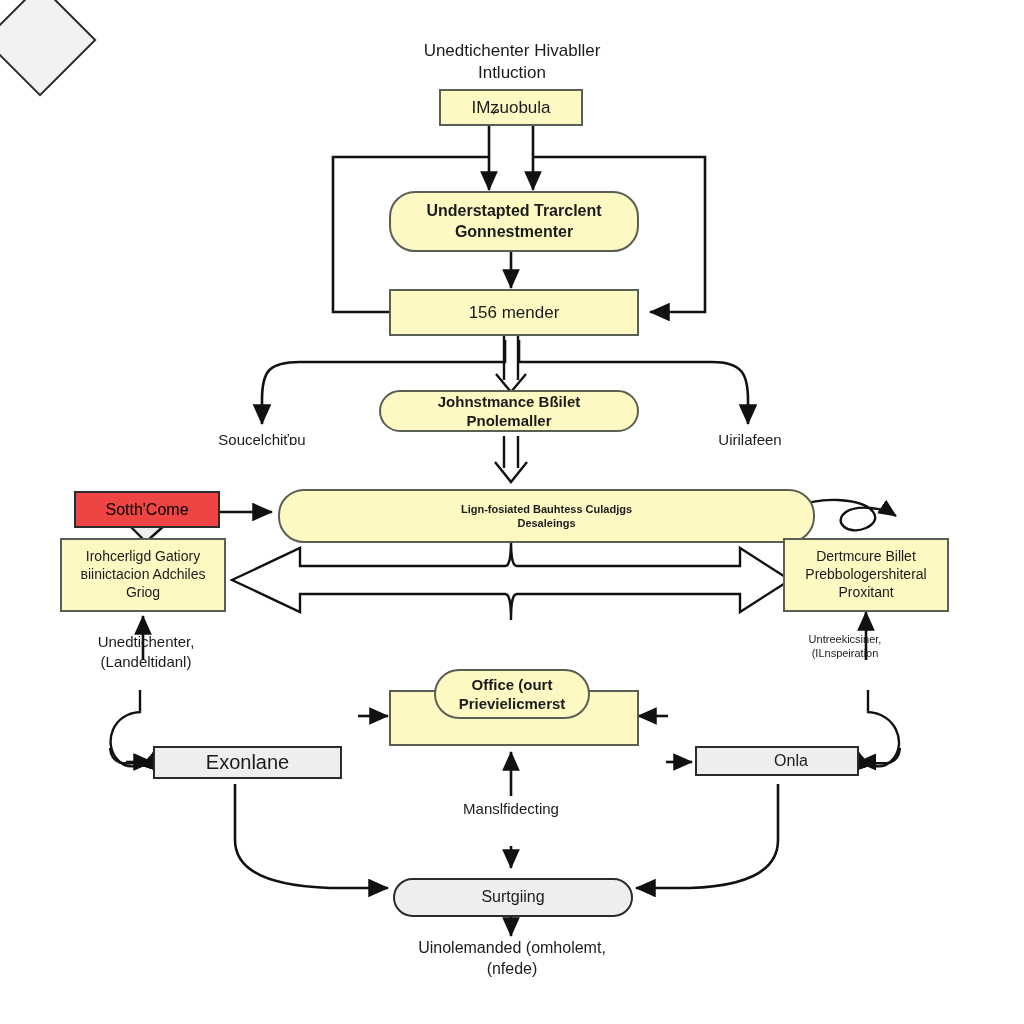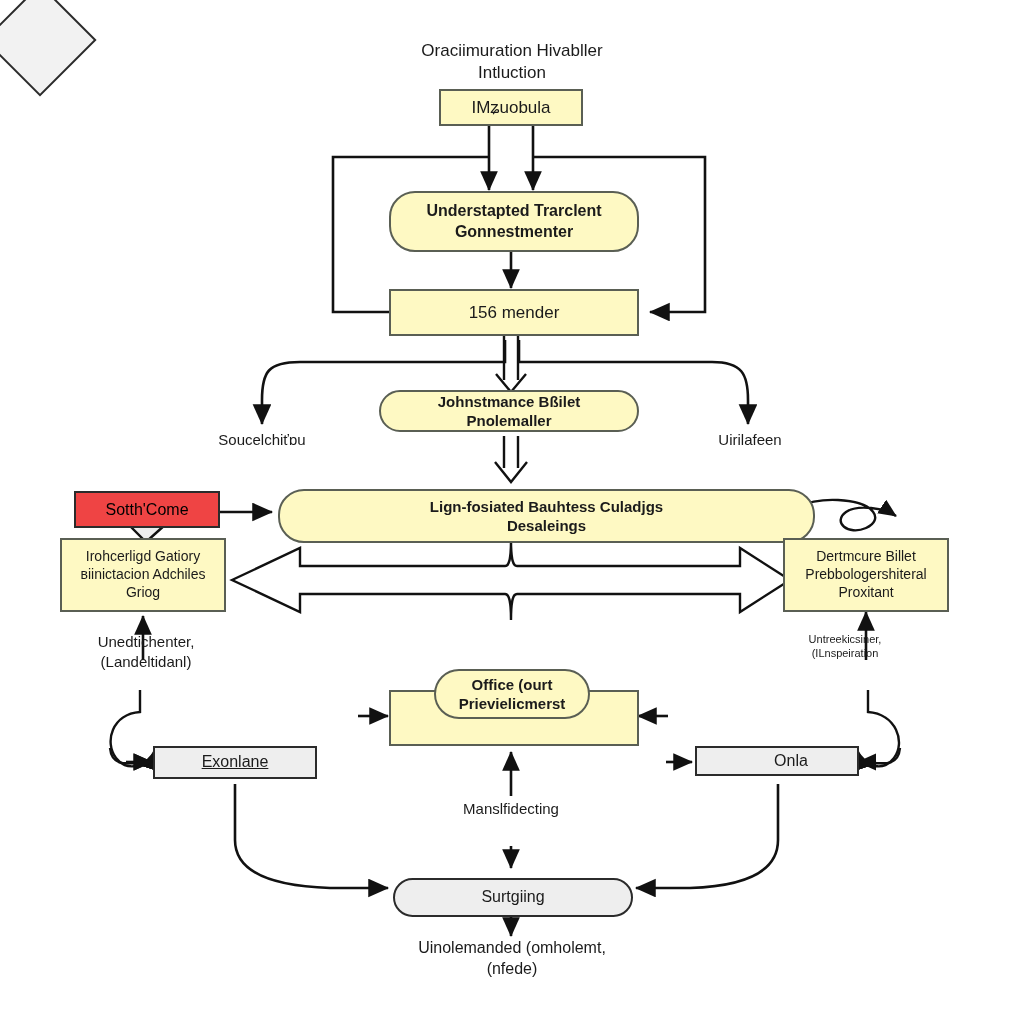--- a/index.html
+++ b/index.html
@@ -133,60 +133,60 @@
       <path d="M778,784 L778,840 C778,870 748,886 690,888 L636,888" marker-end="url(#ahs)"></path>
 
       <path d="M511,846 L511,868" marker-end="url(#ah)"></path>
 
       <path d="M511,908 L511,936" marker-end="url(#ah)"></path>
 
       <path d="M128,524 L146,542 L166,524" stroke-width="2.4" fill="#eeeeee"></path>
     </g>
   </svg>
 
-  <div class="lbl" style="left:312px;top:40px;width:400px;font-size:17px;">Oraciimuration Hivabller
+  <div class="lbl" style="left:312px;top:40px;width:400px;font-size:17px;">Unedtichenter Hivabller
 Intluction</div>
 
   <div class="node green" style="left:439px;top:89px;width:144px;height:37px;font-size:17px;">IMʑuobula</div>
 
   <div class="node green bold" style="left:389px;top:191px;width:250px;height:61px;font-size:16px;white-space:pre-line;">Understapted Trarclent
 Gonnestmenter</div>
 
   <div class="node green" style="left:389px;top:289px;width:250px;height:47px;font-size:17px;">156 mender</div>
 
   <div class="node green bold" style="left:379px;top:390px;width:260px;height:42px;font-size:15px;white-space:pre-line;">Johnstmance Bßilet
 Pnolemaller</div>
 
   <div class="lbl" style="left:182px;top:430px;width:160px;font-size:15px;">Soucelchiťɒu</div>
   <div class="lbl" style="left:670px;top:430px;width:160px;font-size:15px;">Uirilafeen</div>
 
   <div class="callout" style="left:74px;top:491px;width:142px;height:33px;font-size:16px;">Sotth'Come</div>
 
-  <div class="node green bold" style="left:278px;top:489px;width:537px;height:54px;font-size:15px;white-space:pre-line;">Lign-fosiated Bauhtess Culadjgs
+  <div class="node green bold" style="left:278px;top:489px;width:537px;height:54px;font-size:11px;white-space:pre-line;">Lign-fosiated Bauhtess Culadjgs
 Desaleings</div>
 
   <div class="node green" style="left:60px;top:538px;width:166px;height:74px;font-size:14px;white-space:pre-line;">Irohcerligd Gatiory
 ʙiinictacion  Adchiles
 Griog</div>
 
   <div class="node green" style="left:783px;top:538px;width:166px;height:74px;font-size:14px;white-space:pre-line;">Dertmcure Billet
 Prebbologershiteral
 Proxitant</div>
 
   <div class="lbl" style="left:63px;top:632px;width:166px;font-size:15px;">Unedtichenter,
 (Landeltidanl)</div>
   <div class="lbl" style="left:759px;top:632px;width:172px;font-size:11px;">Untreekicsiner,
 (ILnspeiration</div>
 
   <div class="node green" style="left:389px;top:690px;width:250px;height:56px;font-size:0;z-index:4;"></div>
 
   <div class="node green bold" style="left:434px;top:669px;width:156px;height:50px;font-size:15px;white-space:pre-line;z-index:6;">Office (ourt
 Prievielicmerst</div>
 
-  <div class="node grey" style="left:153px;top:746px;width:164px;height:33px;font-size:16px;text-decoration:underline;">Exonlane</div>
+  <div class="node grey" style="left:153px;top:746px;width:189px;height:33px;font-size:20px;">Exonlane</div>
   <div class="node grey" style="left:695px;top:746px;width:164px;height:30px;font-size:16px;padding-left:28px;">Onla</div>
 
   <div class="diamond" style="left:453px;top:770px;width:76px;height:76px;"></div>
   <div class="diamond-txt" style="left:411px;top:788px;width:200px;height:40px;font-size:15px;">Manslfidecting</div>
 
   <div class="node grey pill" style="left:393px;top:869px;width:240px;height:39px;font-size:16px;">Surtgiing</div>
 
   <div class="lbl" style="left:344px;top:938px;width:336px;font-size:16px;">Uinolemanded (omholemt,
 (nfede)</div>
 

